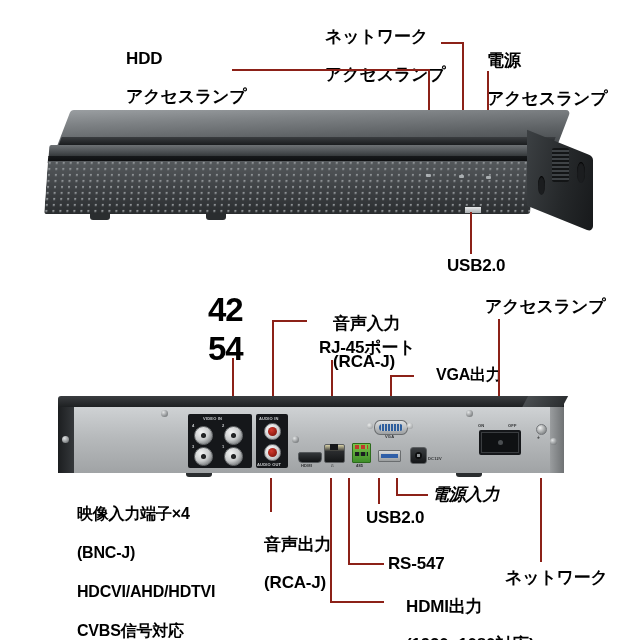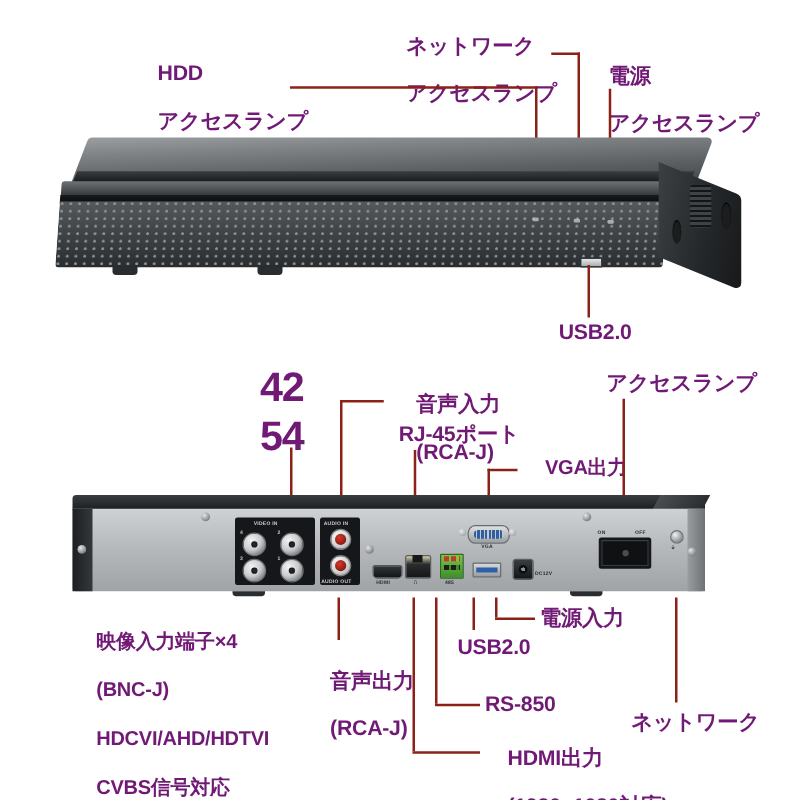--- a/index.html
+++ b/index.html
@@ -1,19 +1,19 @@
 <!DOCTYPE html>
 <html><head>
 <meta charset="utf-8">
 <style>
   html,body{margin:0;padding:0;background:#fff;}
   body{width:640px;height:640px;position:relative;overflow:hidden;
        font-family:"Liberation Sans","DejaVu Sans",sans-serif;}
   #stage{position:absolute;inset:0;width:640px;height:640px;}
-  .lbl{position:absolute;color:#701a75;font-weight:bold;line-height:1.12;
+  .lbl{position:absolute;color:#000000;font-weight:bold;line-height:1.12;
        white-space:pre;letter-spacing:-0.2px;}
   .lead{position:absolute;background:#8c2118;}
   .lead.h{height:2px;}
   .lead.v{width:2px;}
   .brk{position:absolute;border:2px solid #8c2118;}
 
   
   #front{position:absolute;left:46px;top:110px;width:545px;height:130px;}
   .f-top{position:absolute;left:18px;top:0;width:500px;height:36px;
     background:linear-gradient(178deg,#9a9ea1 0%,#7e8285 28%,#5d6164 66%,#44484b 100%);
@@ -254,31 +254,31 @@
 
   <div class="lbl" style="left:246px;top:516px;font-size:17px;">
     <span>音声出力</span><br>
     <span>(RCA-J)</span>
   </div>
   <div class="lead v" style="left:270px;top:478px;height:34px;"></div>
 
   <div class="lbl" style="left:366px;top:508px;font-size:17px;">USB2.0</div>
   <div class="lead v" style="left:378px;top:478px;height:26px;"></div>
 
-  <div class="lbl" style="left:388px;top:554px;font-size:17px;">RS-850</div>
+  <div class="lbl" style="left:388px;top:554px;font-size:17px;">RS-547</div>
   <div class="lead h" style="left:348px;top:563px;width:36px;"></div>
   <div class="lead v" style="left:348px;top:478px;height:85px;"></div>
 
   <div class="lbl" style="left:388px;top:578px;font-size:17px;">
     <span>HDMI出力</span><br>
     <span>(1920×1080対応)</span>
   </div>
   <div class="lead h" style="left:330px;top:601px;width:54px;"></div>
   <div class="lead v" style="left:330px;top:478px;height:123px;"></div>
 
-  <div class="lbl" style="left:432px;top:485px;font-size:17px;">電源入力</div>
+  <div class="lbl" style="left:432px;top:485px;font-size:17px;font-style:italic;">電源入力</div>
   <div class="lead h" style="left:396px;top:494px;width:32px;"></div>
   <div class="lead v" style="left:396px;top:478px;height:16px;"></div>
 
   <div class="lbl" style="left:505px;top:568px;font-size:17px;">ネットワーク</div>
   <div class="lead v" style="left:540px;top:478px;height:84px;"></div>
 
 </div>
 
 </body></html>

